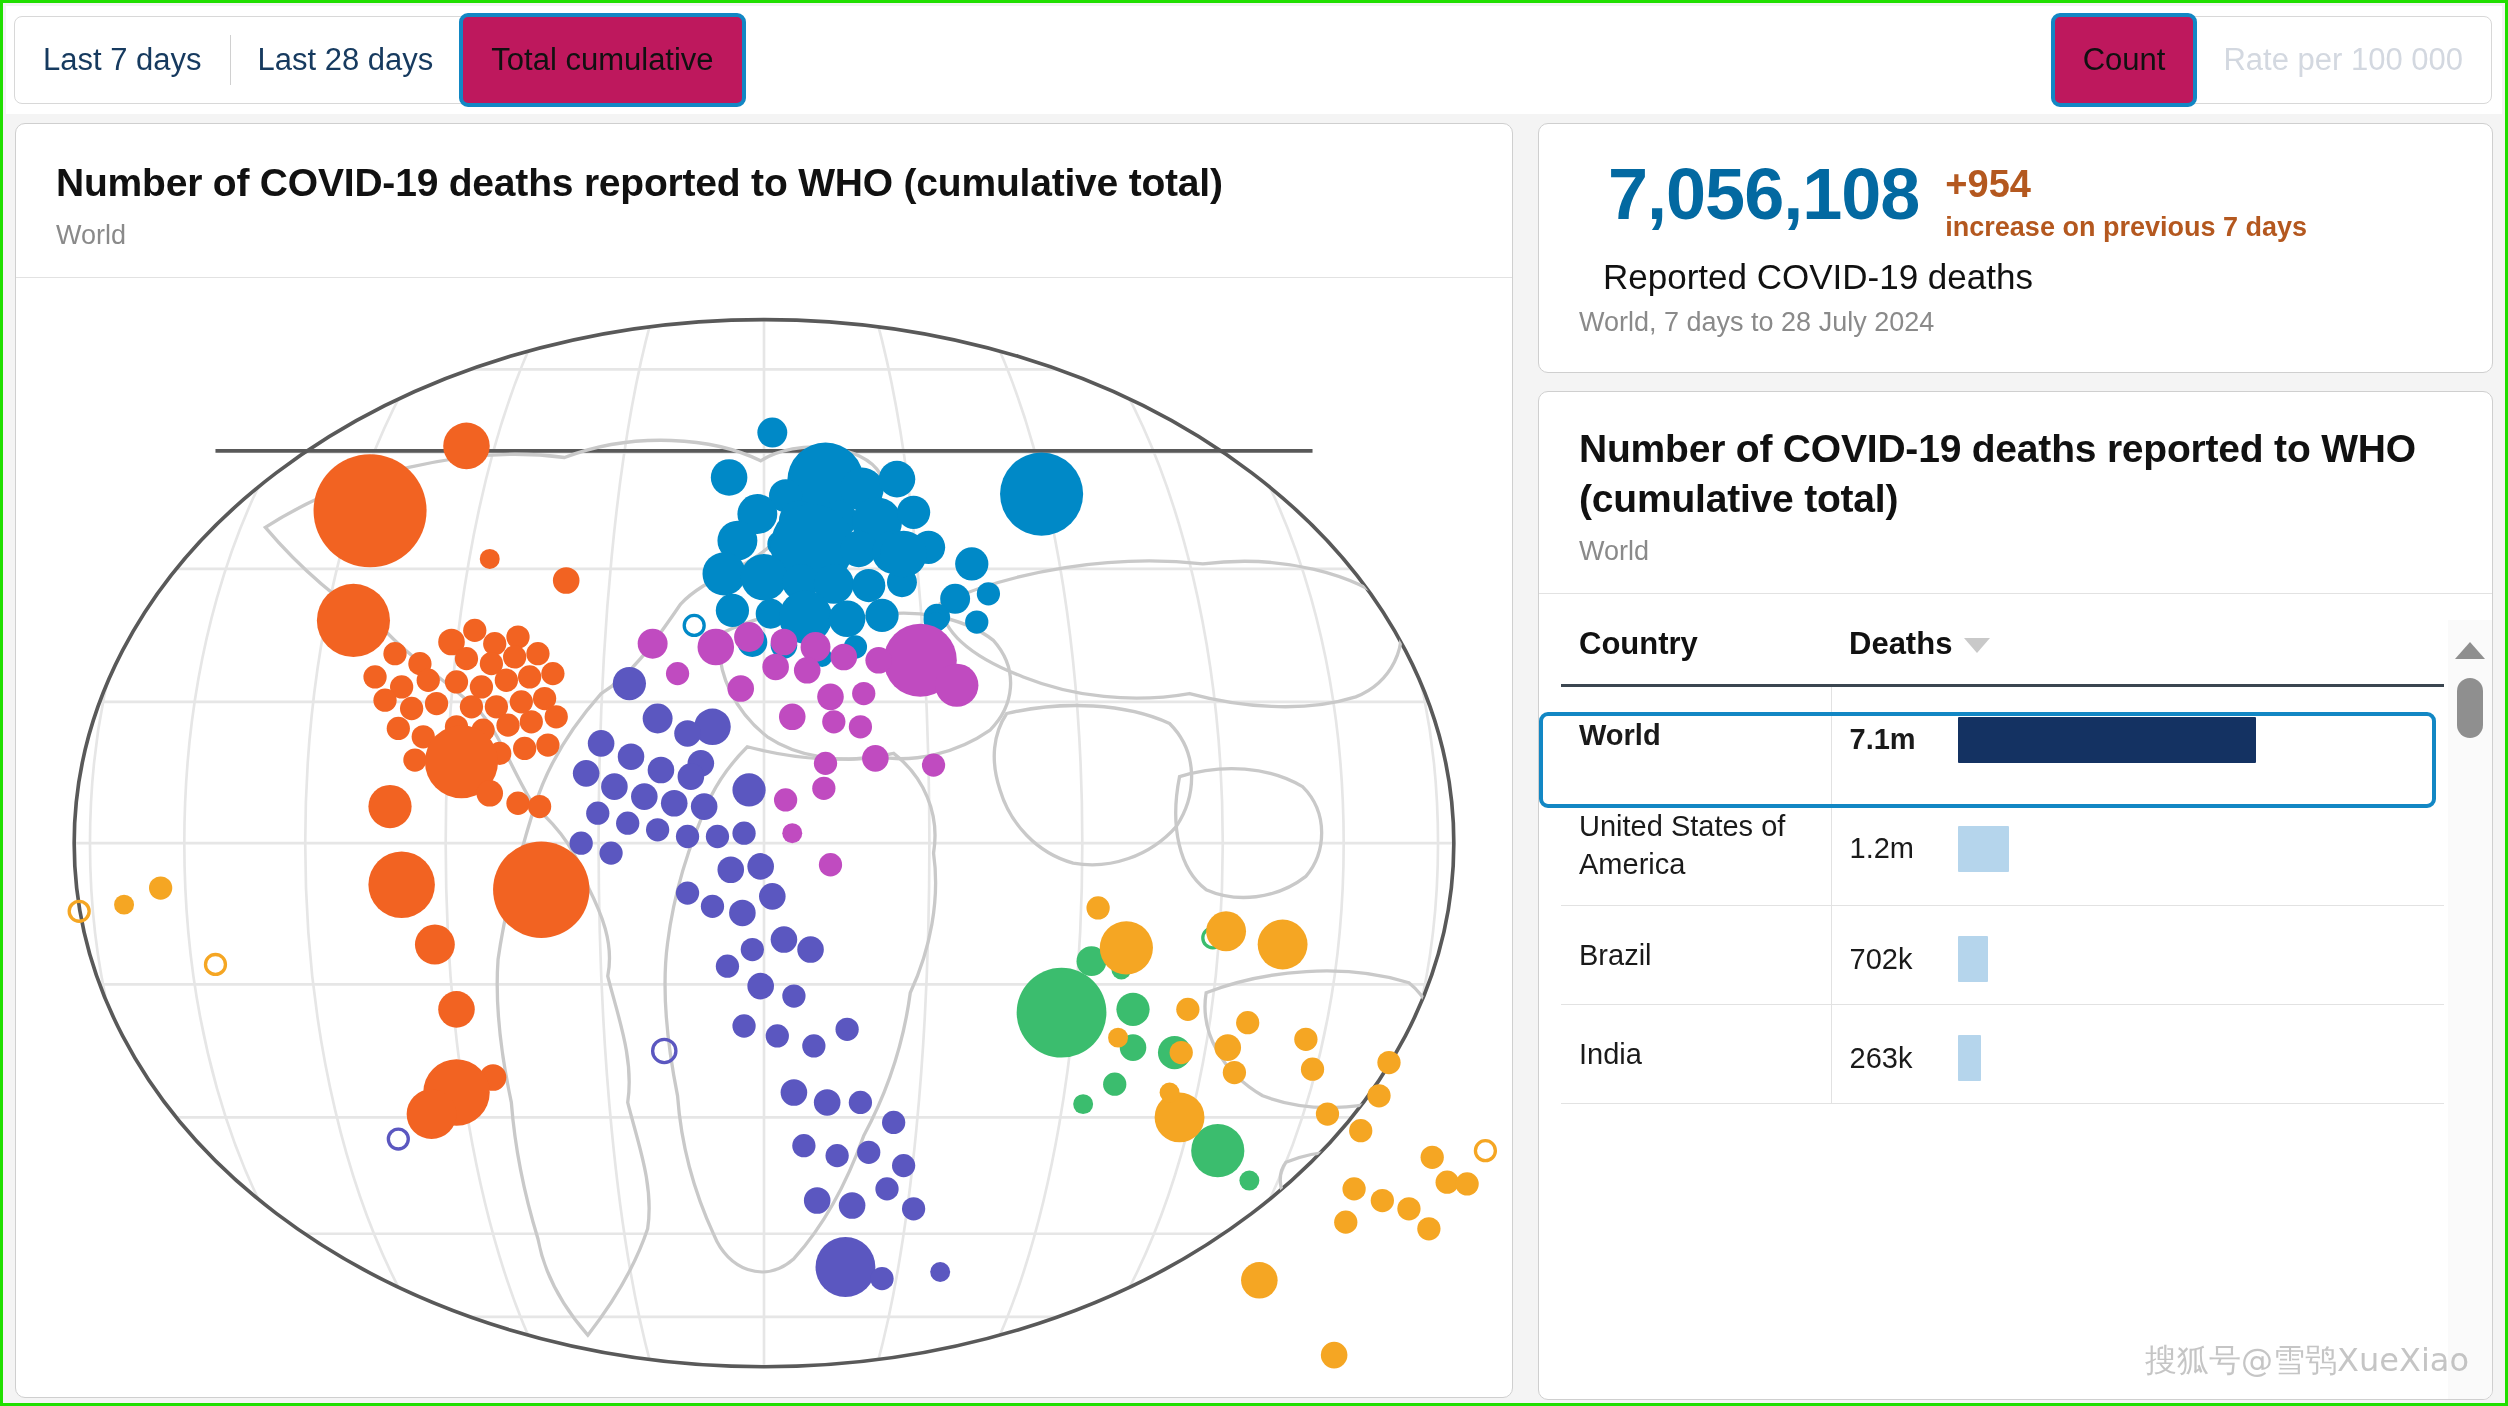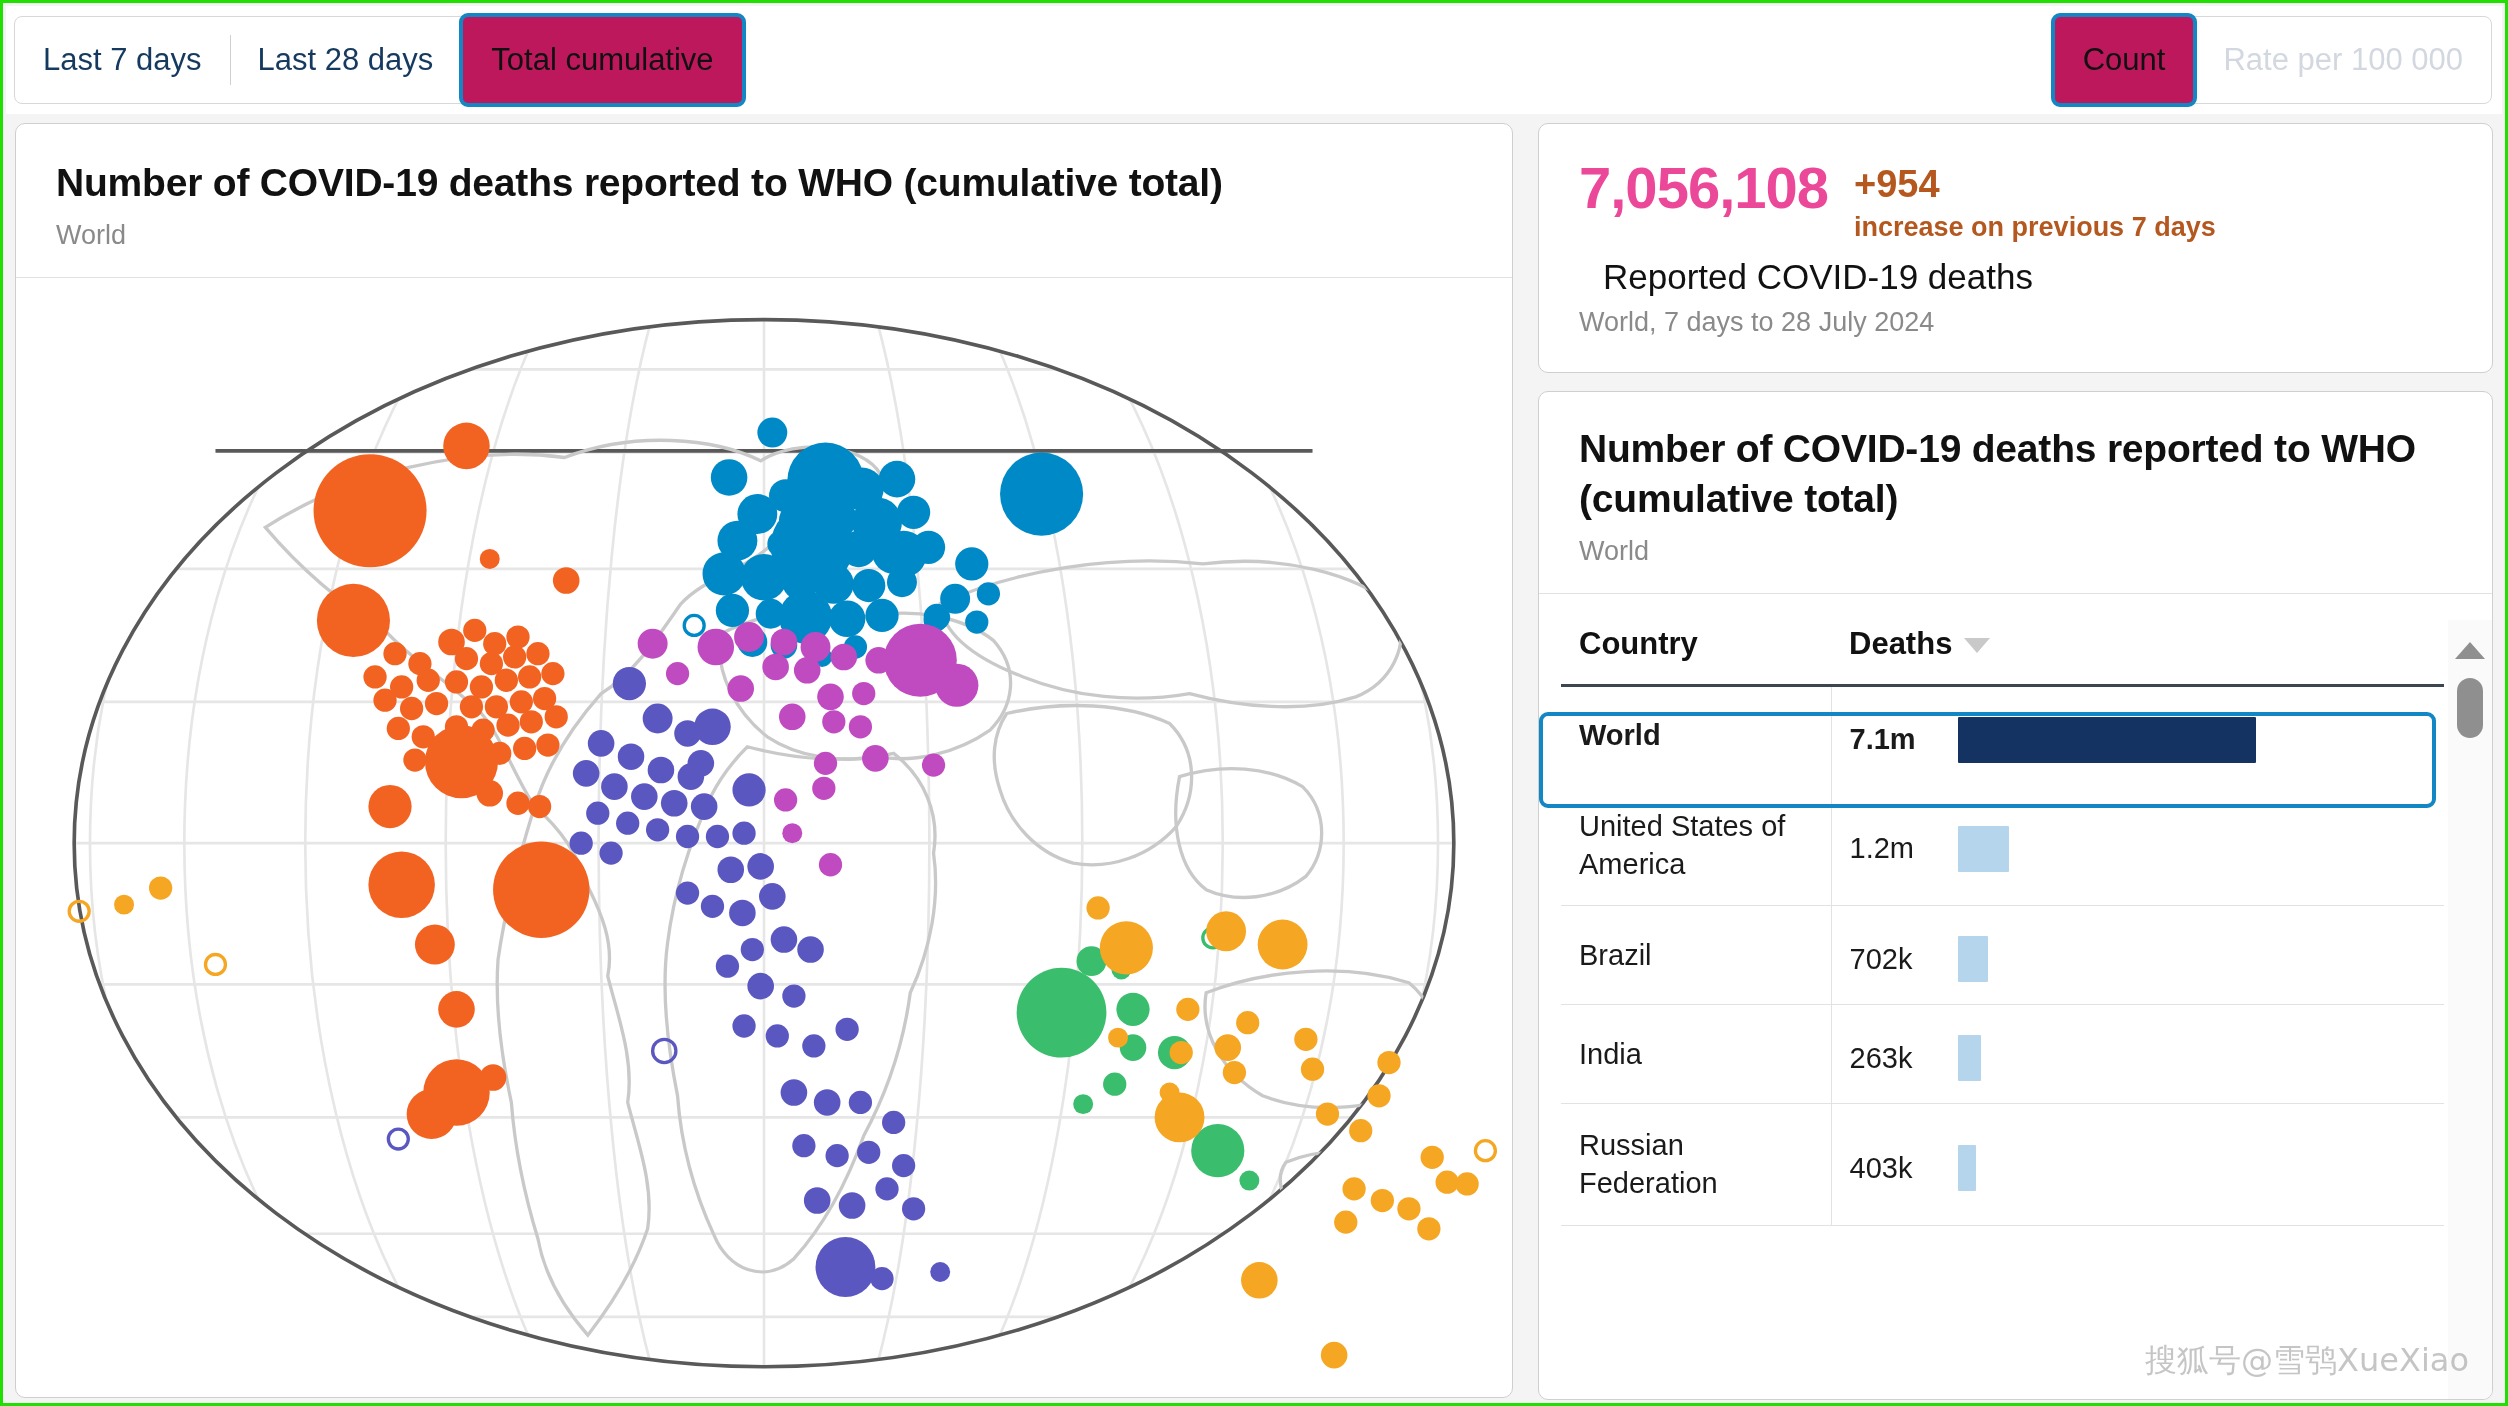--- a/index.html
+++ b/index.html
@@ -136,26 +136,27 @@
   svg.worldmap { display: block; width: 100%; height: 100%; }
 
   
   .stat-card { padding: 34px 40px 34px 40px; }
   .stat-toprow {
     display: flex;
     align-items: flex-start;
     gap: 26px;
   }
   .stat-big {
-    font-size: 58px;
+    font-size: 72px;
     font-weight: 700;
-    color: #ec4899;
+    color: #0369a1;
     line-height: 1.02;
     letter-spacing: -1px;
     white-space: nowrap;
+    margin-left: 29px;
   }
   .stat-delta-wrap { padding-top: 6px; }
   .stat-delta {
     font-size: 38px;
     font-weight: 700;
     color: #b4581f;
     line-height: 1.1;
   }
   .stat-delta-note {
     font-size: 27px;
@@ -739,29 +740,20 @@
                 </tr>
                 <tr>
                   <td class="c-country">India</td>
                   <td class="c-value">
                     <span class="val-cell">
                       <span class="val-num">263k</span>
                       <span class="bar" style="width:23px"></span>
                     </span>
                   </td>
                 </tr>
-                <tr>
-                  <td class="c-country">Russian Federation</td>
-                  <td class="c-value">
-                    <span class="val-cell">
-                      <span class="val-num">403k</span>
-                      <span class="bar" style="width:18px"></span>
-                    </span>
-                  </td>
-                </tr>
               </tbody>
             </table>
             <div class="row-highlight"></div>
           </div>
 
           <div class="scrollbar">
             <span class="sb-arrow-up"></span>
             <span class="sb-thumb"></span>
           </div>
         </div>

